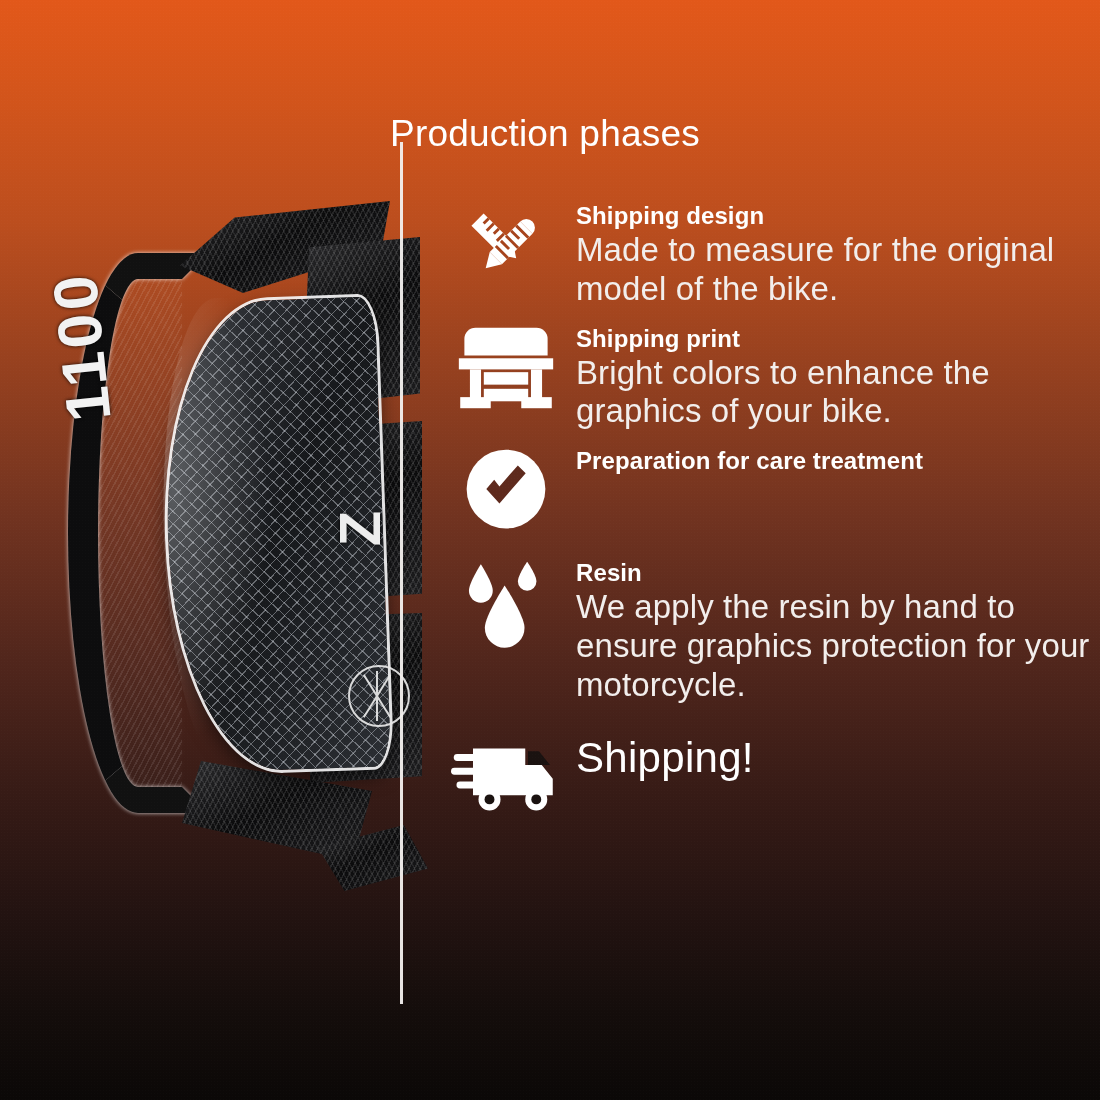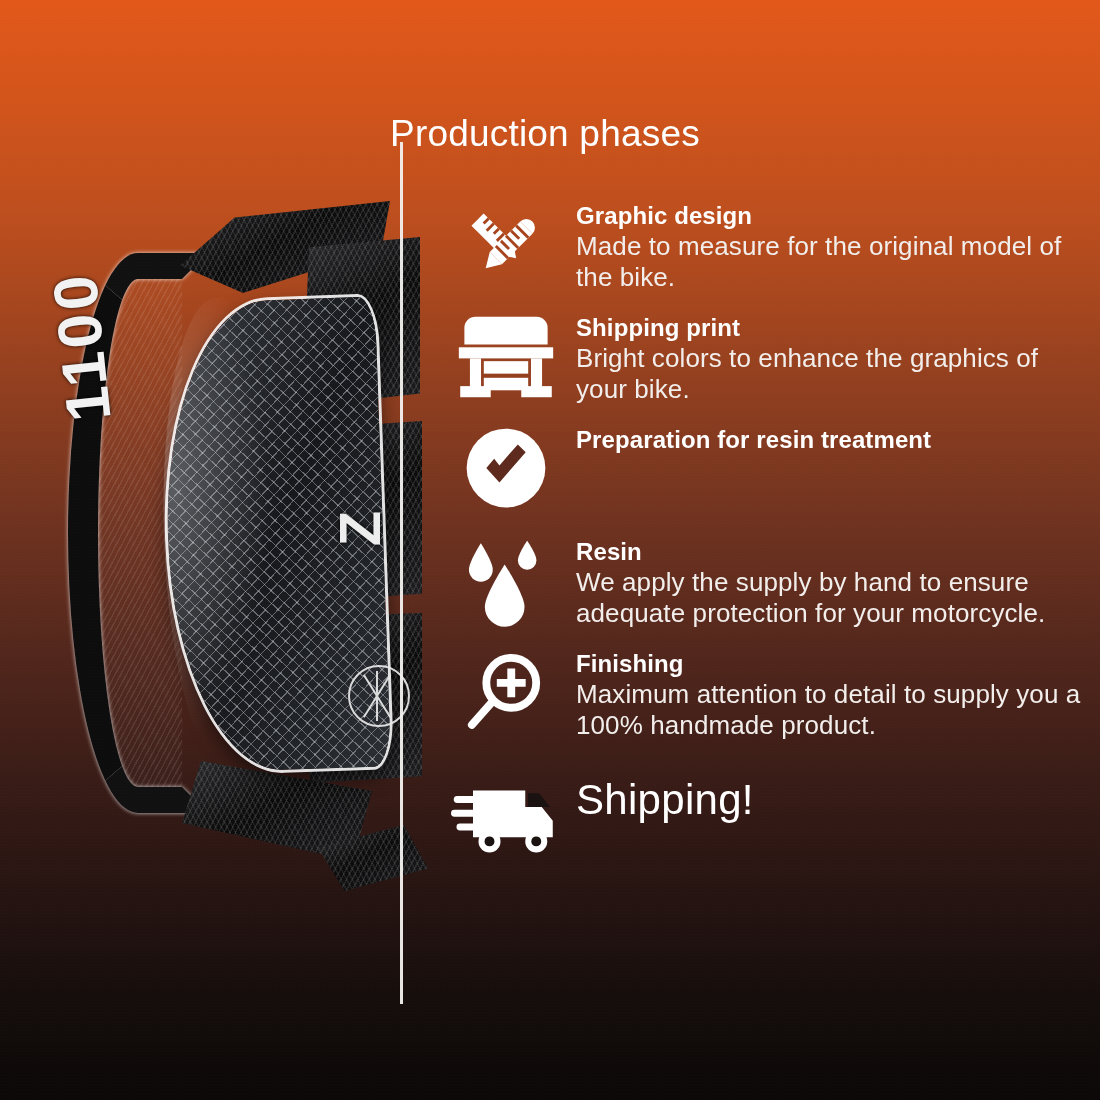--- a/index.html
+++ b/index.html
@@ -205,21 +205,21 @@
   .phase-title {
     color: #ffffff;
     font-size: 24px;
     font-weight: 700;
     line-height: 1.18;
     margin: 0 0 1px 0;
     letter-spacing: .1px;
   }
   .phase-desc {
     color: #f2eeec;
-    font-size: 26px;
+    font-size: 33px;
     font-weight: 300;
     line-height: 1.17;
     margin: 0;
     letter-spacing: .1px;
   }
 
   
   .phase-final { margin-top: 28px; align-items: flex-start; }
   .phase-final .phase-icon { height: 84px; align-items: center; }
   .shipping-label {
@@ -270,21 +270,21 @@
           </g>
           <g transform="rotate(-45 32 32)">
             <path d="M22 26 h30 v12 H22 z"></path>
             <path d="M52 26 a6 6 0 0 1 0 12 z"></path>
             <path d="M22 26 l-10 6 10 6 z"></path>
             <path d="M27 26 v12 h2 v-12 z M32 26 v8 h2 v-8 z M37 26 v12 h2 v-12 z M42 26 v8 h2 v-8 z M47 26 v12 h2 v-12 z" fill="#a6441d"></path>
           </g>
         </svg>
       </div>
       <div class="phase-text">
-        <p class="phase-title">Graphic design</p>
+        <p class="phase-title">Shipping design</p>
         <p class="phase-desc">Made to measure for the original model of the bike.</p>
       </div>
     </div>
 
     <div class="phase">
       <div class="phase-icon">
         <svg width="100" height="86" viewBox="0 0 72 62" fill="#ffffff" aria-hidden="true">
           <path d="M6 4 a8 8 0 0 1 8-8 h44 a8 8 0 0 1 8 8 v12 H6 z" transform="translate(0,6)"></path>
           <rect x="14" y="14" width="7" height="6"></rect>
           <rect x="26" y="14" width="7" height="6"></rect>
@@ -304,51 +304,38 @@
     </div>
 
     <div class="phase">
       <div class="phase-icon">
         <svg width="84" height="84" viewBox="0 0 64 64" aria-hidden="true">
           <circle cx="32" cy="32" r="30" fill="#ffffff"></circle>
           <path d="M17 32 l10 11 L47 20 l-6 -6 -14 16 -4 -5 z" fill="#5e2a1d"></path>
         </svg>
       </div>
       <div class="phase-text">
-        <p class="phase-title">Preparation for resin treatment</p>
+        <p class="phase-title">Preparation for care treatment</p>
       </div>
     </div>
 
     <div class="phase">
       <div class="phase-icon">
         <svg width="86" height="90" viewBox="0 0 64 68" fill="#ffffff" aria-hidden="true">
           <path d="M13 4 C13 4 4 18 4 24 a9 9 0 0 0 18 0 C22 18 13 4 13 4 z"></path>
           <path d="M48 2 C48 2 41 12 41 17 a7 7 0 0 0 14 0 C55 12 48 2 48 2 z"></path>
           <path d="M31 20 C31 20 16 43 16 52 a15 15 0 0 0 30 0 C46 43 31 20 31 20 z"></path>
         </svg>
       </div>
       <div class="phase-text">
         <p class="phase-title">Resin</p>
-        <p class="phase-desc">We apply the supply by hand to ensure adequate protection for your motorcycle.</p>
-      </div>
-    </div>
-
-    <div class="phase">
-      <div class="phase-icon">
-        <svg width="84" height="84" viewBox="0 0 64 64" aria-hidden="true">
-          <circle cx="36" cy="25" r="19" fill="none" stroke="#ffffff" stroke-width="6"></circle>
-          <path d="M33 14 h6 v8 h8 v6 h-8 v8 h-6 v-8 h-8 v-6 h8 z" fill="#ffffff"></path>
-          <path d="M22 39 L6 57" stroke="#ffffff" stroke-width="6" stroke-linecap="round"></path>
-        </svg>
-      </div>
-      <div class="phase-text">
-        <p class="phase-title">Finishing</p>
-        <p class="phase-desc">Maximum attention to detail to supply you a 100% handmade product.</p>
-      </div>
-    </div>
+        <p class="phase-desc">We apply the resin by hand to ensure graphics protection for your motorcycle.</p>
+      </div>
+    </div>
+
 
     <div class="phase phase-final">
       <div class="phase-icon">
         <svg width="110" height="72" viewBox="0 0 80 52" fill="#ffffff" aria-hidden="true">
           <path d="M16 6 h38 v12 h12 l8 10 v12 H16 z"></path>
           <path d="M56 8 h8 l8 10 h-16 z" fill="#1a1210"></path>
           <rect x="2" y="10" width="22" height="5" rx="2.5"></rect>
           <rect x="0" y="20" width="26" height="5" rx="2.5"></rect>
           <rect x="4" y="30" width="22" height="5" rx="2.5"></rect>
           <circle cx="28" cy="43" r="8" fill="#ffffff"></circle>

